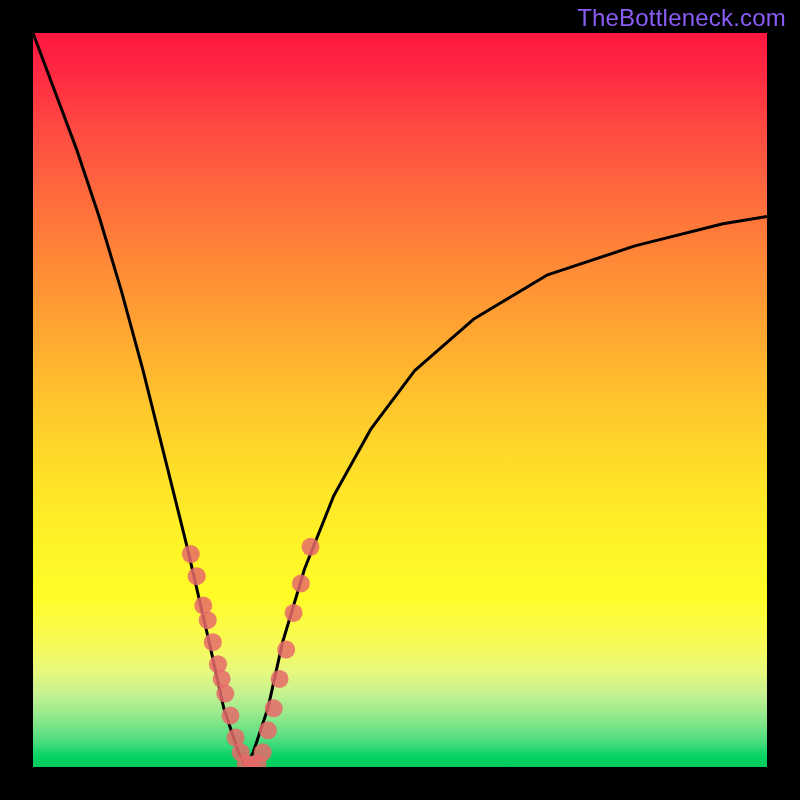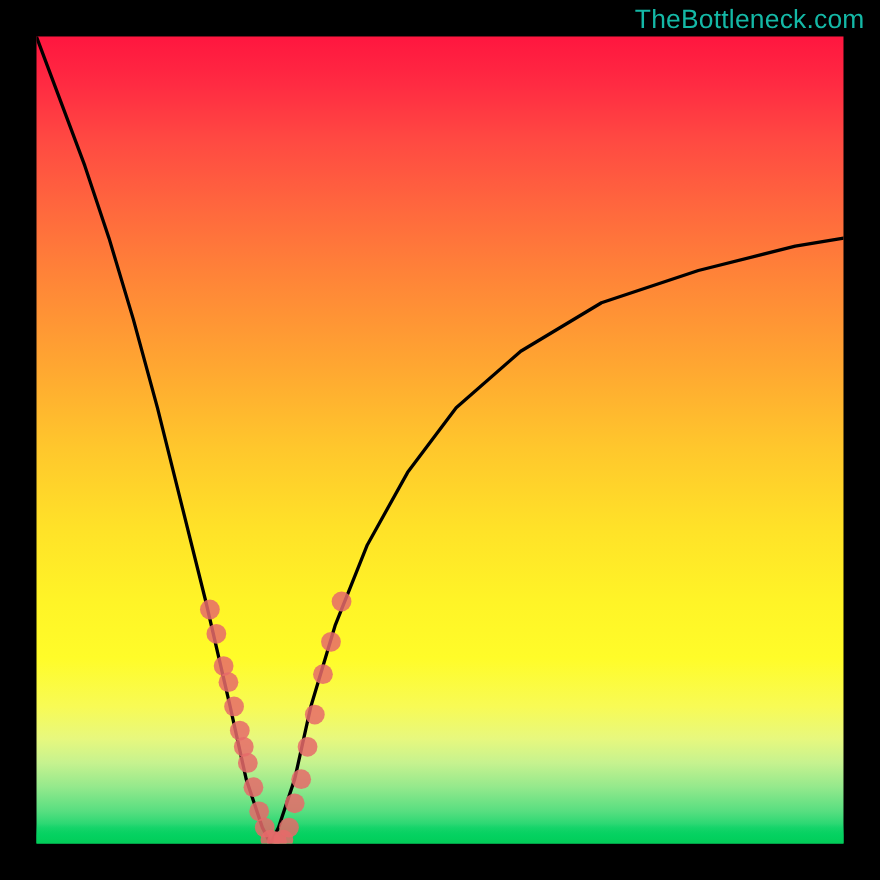--- a/index.html
+++ b/index.html
@@ -67,21 +67,21 @@
     position: absolute;
     left: 0;
     top: 0;
     width: 100%;
     height: 100%;
   }
   .watermark {
     position: absolute;
     top: 4px;
     right: 14px;
-    color: #14b8a6;
+    color: #8b5cf6;
     font-size: 24px;
     font-weight: 500;
     letter-spacing: 0.2px;
     user-select: none;
   }
 </style>
 </head>
 <body>
 
 <div class="frame">

